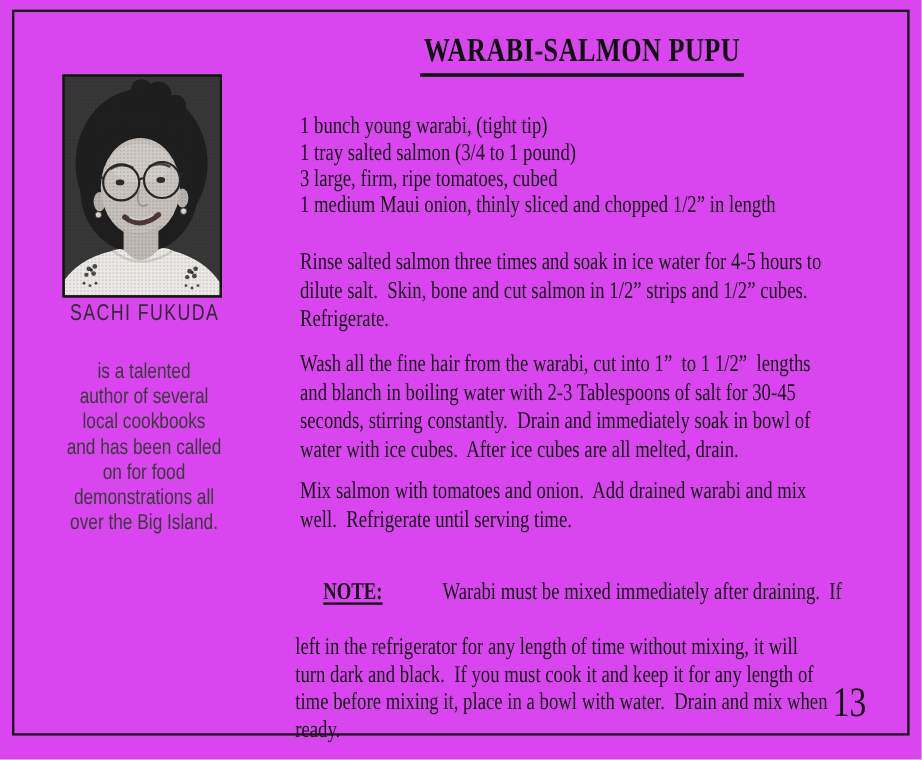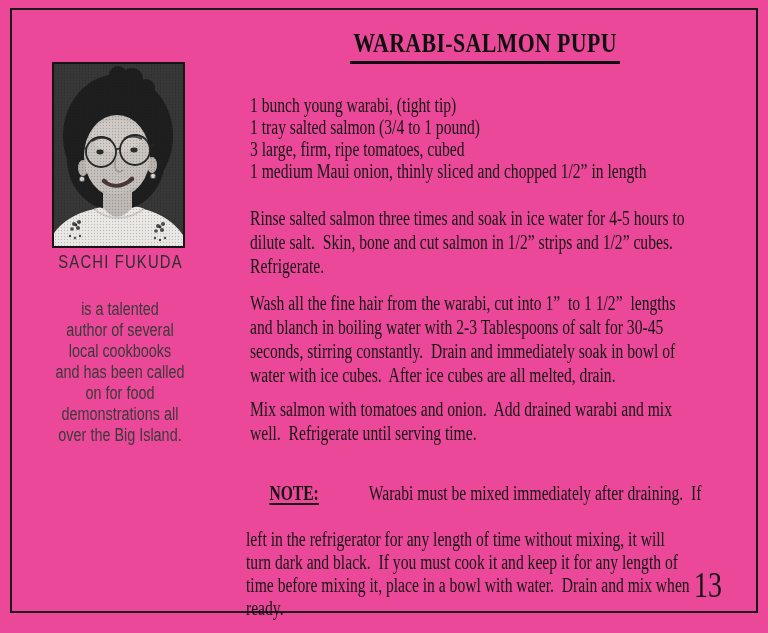--- a/index.html
+++ b/index.html
@@ -1,18 +1,18 @@
 <!DOCTYPE html>
 <html><head>
 <meta charset="utf-8">
 <style>
   html,body{margin:0;padding:0;background:#e9e9e7;}
   .sheet{
     position:relative;width:768px;height:633px;margin:0 auto;
-    background:#ec4899;overflow:hidden;
+    background:#d946ef;overflow:hidden;
     font-family:"Liberation Serif",serif;color:#161616;
   }
   .frame{
     position:absolute;left:10px;top:8px;width:748px;height:605px;
     border:2px solid #1b1b1b;box-sizing:border-box;pointer-events:none;
   }
   
   .title-wrap{
     position:absolute;left:250px;top:27px;width:470px;text-align:center;
     transform:scaleX(0.78);transform-origin:50% 0;

